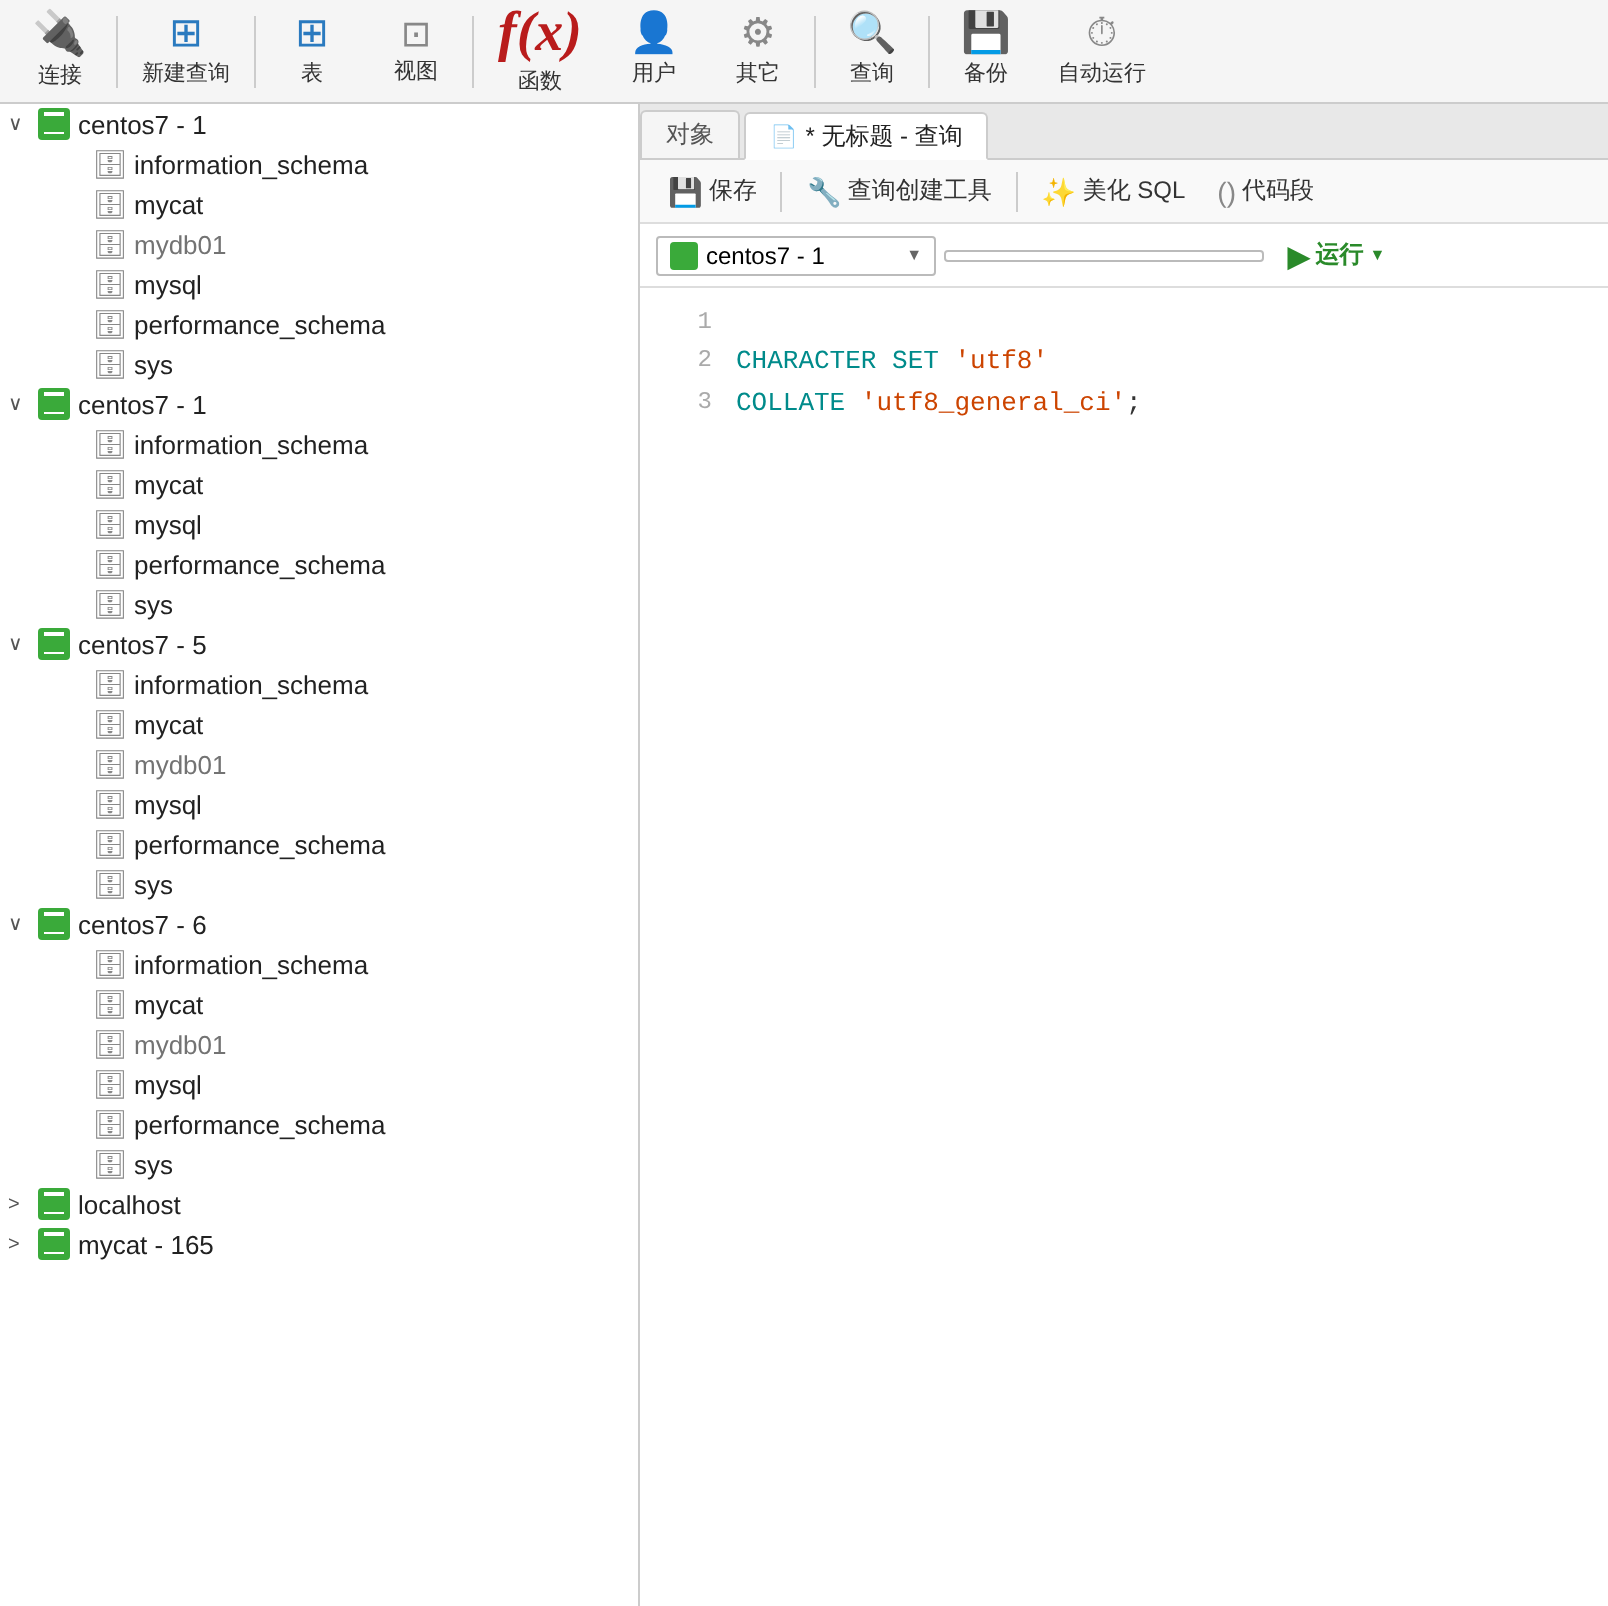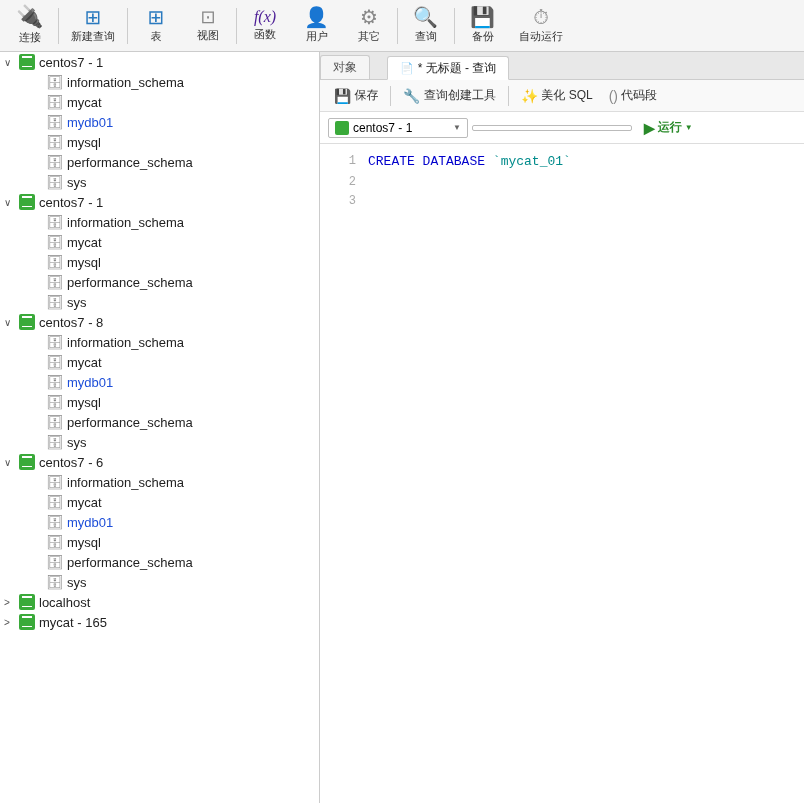--- a/index.html
+++ b/index.html
@@ -76,21 +76,21 @@
       height: 16px;
       flex-shrink: 0;
       margin-right: 3px;
       display: flex;
       align-items: center;
       justify-content: center;
     }
     .tree-item .node-label {
       color: #222;
     }
-    .tree-item .node-label.blue { color: #1d4ed8; }
+    .tree-item .node-label.blue { color: #737373; }
 
     
     .icon-server {
       width: 16px;
       height: 16px;
       background: #3aaa3a;
       border-radius: 2px;
       display: flex;
       align-items: center;
       justify-content: center;
@@ -132,21 +132,21 @@
       align-items: flex-end;
     }
     .tab {
       padding: 4px 12px;
       border: 1px solid #ccc;
       border-bottom: none;
       background: #f5f5f5;
       cursor: pointer;
       font-size: 12px;
       color: #555;
-      margin-right: 17px;
+      margin-right: 2px;
       border-radius: 3px 3px 0 0;
       height: 24px;
       display: flex;
       align-items: center;
     }
     .tab.active {
       background: #fff;
       color: #222;
       border-bottom: 1px solid #fff;
       margin-bottom: -1px;
@@ -283,21 +283,21 @@
   <div class="toolbar-item table-icon">
     <span class="tb-icon" style="color:#2a7abf;font-size:20px;">⊞</span>
     <span class="tb-label">表</span>
   </div>
   <div class="toolbar-item view-icon">
     <span class="tb-icon" style="font-size:18px;">⊡</span>
     <span class="tb-label">视图</span>
   </div>
   <div class="toolbar-sep"></div>
   <div class="toolbar-item func-icon">
-    <span class="tb-icon" style="color:#4c1d95;font-size:16px;font-style:italic;font-family:serif;">f(x)</span>
+    <span class="tb-icon" style="color:#b91c1c;font-size:28px;font-style:italic;font-family:serif;font-weight:bold;">f(x)</span>
     <span class="tb-label">函数</span>
   </div>
   <div class="toolbar-item user-icon">
     <span class="tb-icon" style="color:#e08020;font-size:20px;">👤</span>
     <span class="tb-label">用户</span>
   </div>
   <div class="toolbar-item other-icon">
     <span class="tb-icon" style="font-size:20px;">⚙</span>
     <span class="tb-label">其它</span>
   </div>
@@ -387,21 +387,21 @@
       <div class="tree-item tree-child">
         <span class="arrow"></span>
         <span class="node-icon icon-db">🗄</span>
         <span class="node-label">sys</span>
       </div>
       <div class="tree-item group-header">
         <span class="arrow">∨</span>
         <span class="node-icon">
           <div class="icon-server"></div>
         </span>
-        <span class="node-label">centos7 - 8</span>
+        <span class="node-label">centos7 - 5</span>
       </div>
       <div class="tree-item tree-child">
         <span class="arrow"></span>
         <span class="node-icon icon-db">🗄</span>
         <span class="node-label">information_schema</span>
       </div>
       <div class="tree-item tree-child">
         <span class="arrow"></span>
         <span class="node-icon icon-db">🗄</span>
         <span class="node-label">mycat</span>
@@ -524,24 +524,25 @@
       <div class="run-btn">
         <span class="run-arrow">▶</span>
         <span>运行</span>
         <span style="font-size:8px;color:#2a8a2a;">▼</span>
       </div>
     </div>
 
     <div class="code-editor" id="code-editor">
     <div class="code-line">
           <span class="line-num">1</span>
-          <span class="code-content"><span class="kw-blue">CREATE DATABASE </span><span class="identifier">`mycat_01`</span></span>
         </div>
         <div class="code-line">
           <span class="line-num">2</span>
+          <span class="code-content"><span class="kw-cyan">CHARACTER SET </span><span class="str-orange">'utf8'</span></span>
         </div>
         <div class="code-line">
           <span class="line-num">3</span>
+          <span class="code-content"><span class="kw-cyan">COLLATE </span><span class="str-orange">'utf8_general_ci'</span><span class="punct">;</span></span>
         </div>
       </div>
 
   </div>
 </div>
 
 </body></html>

